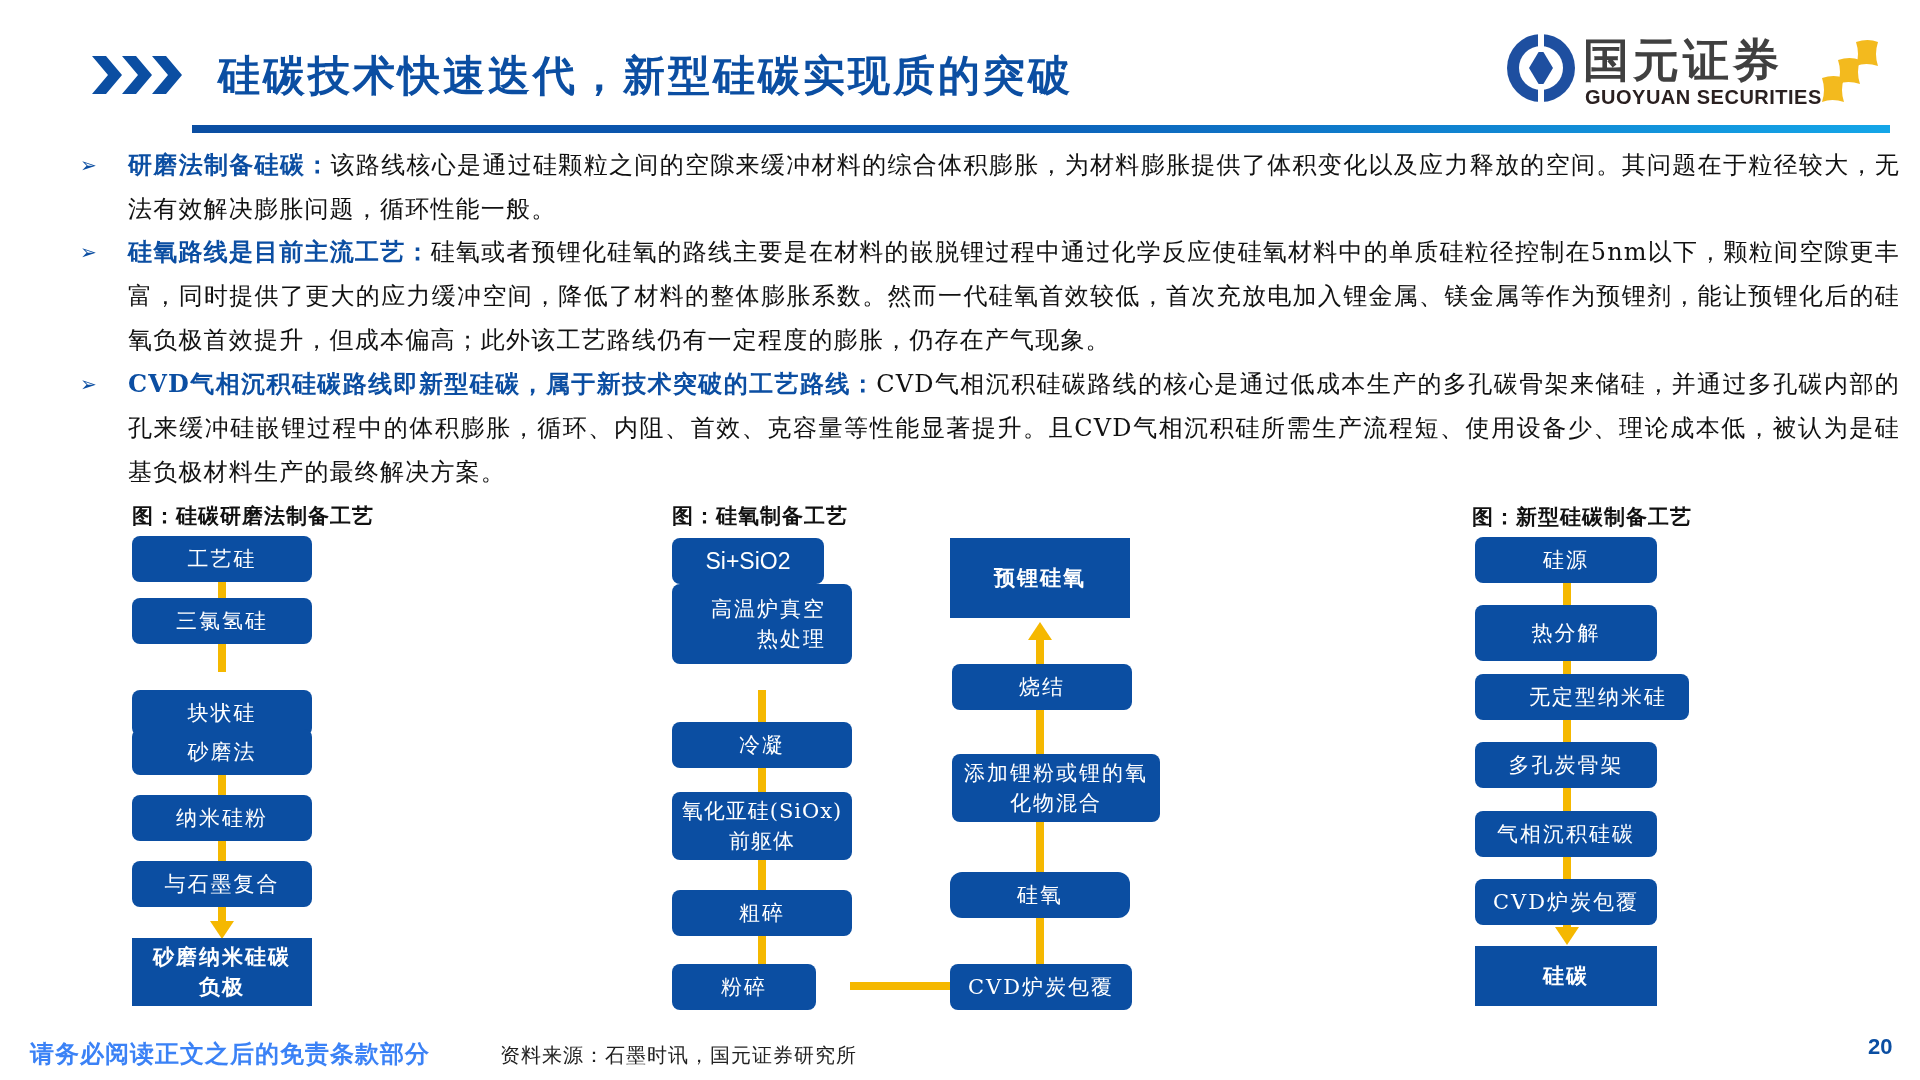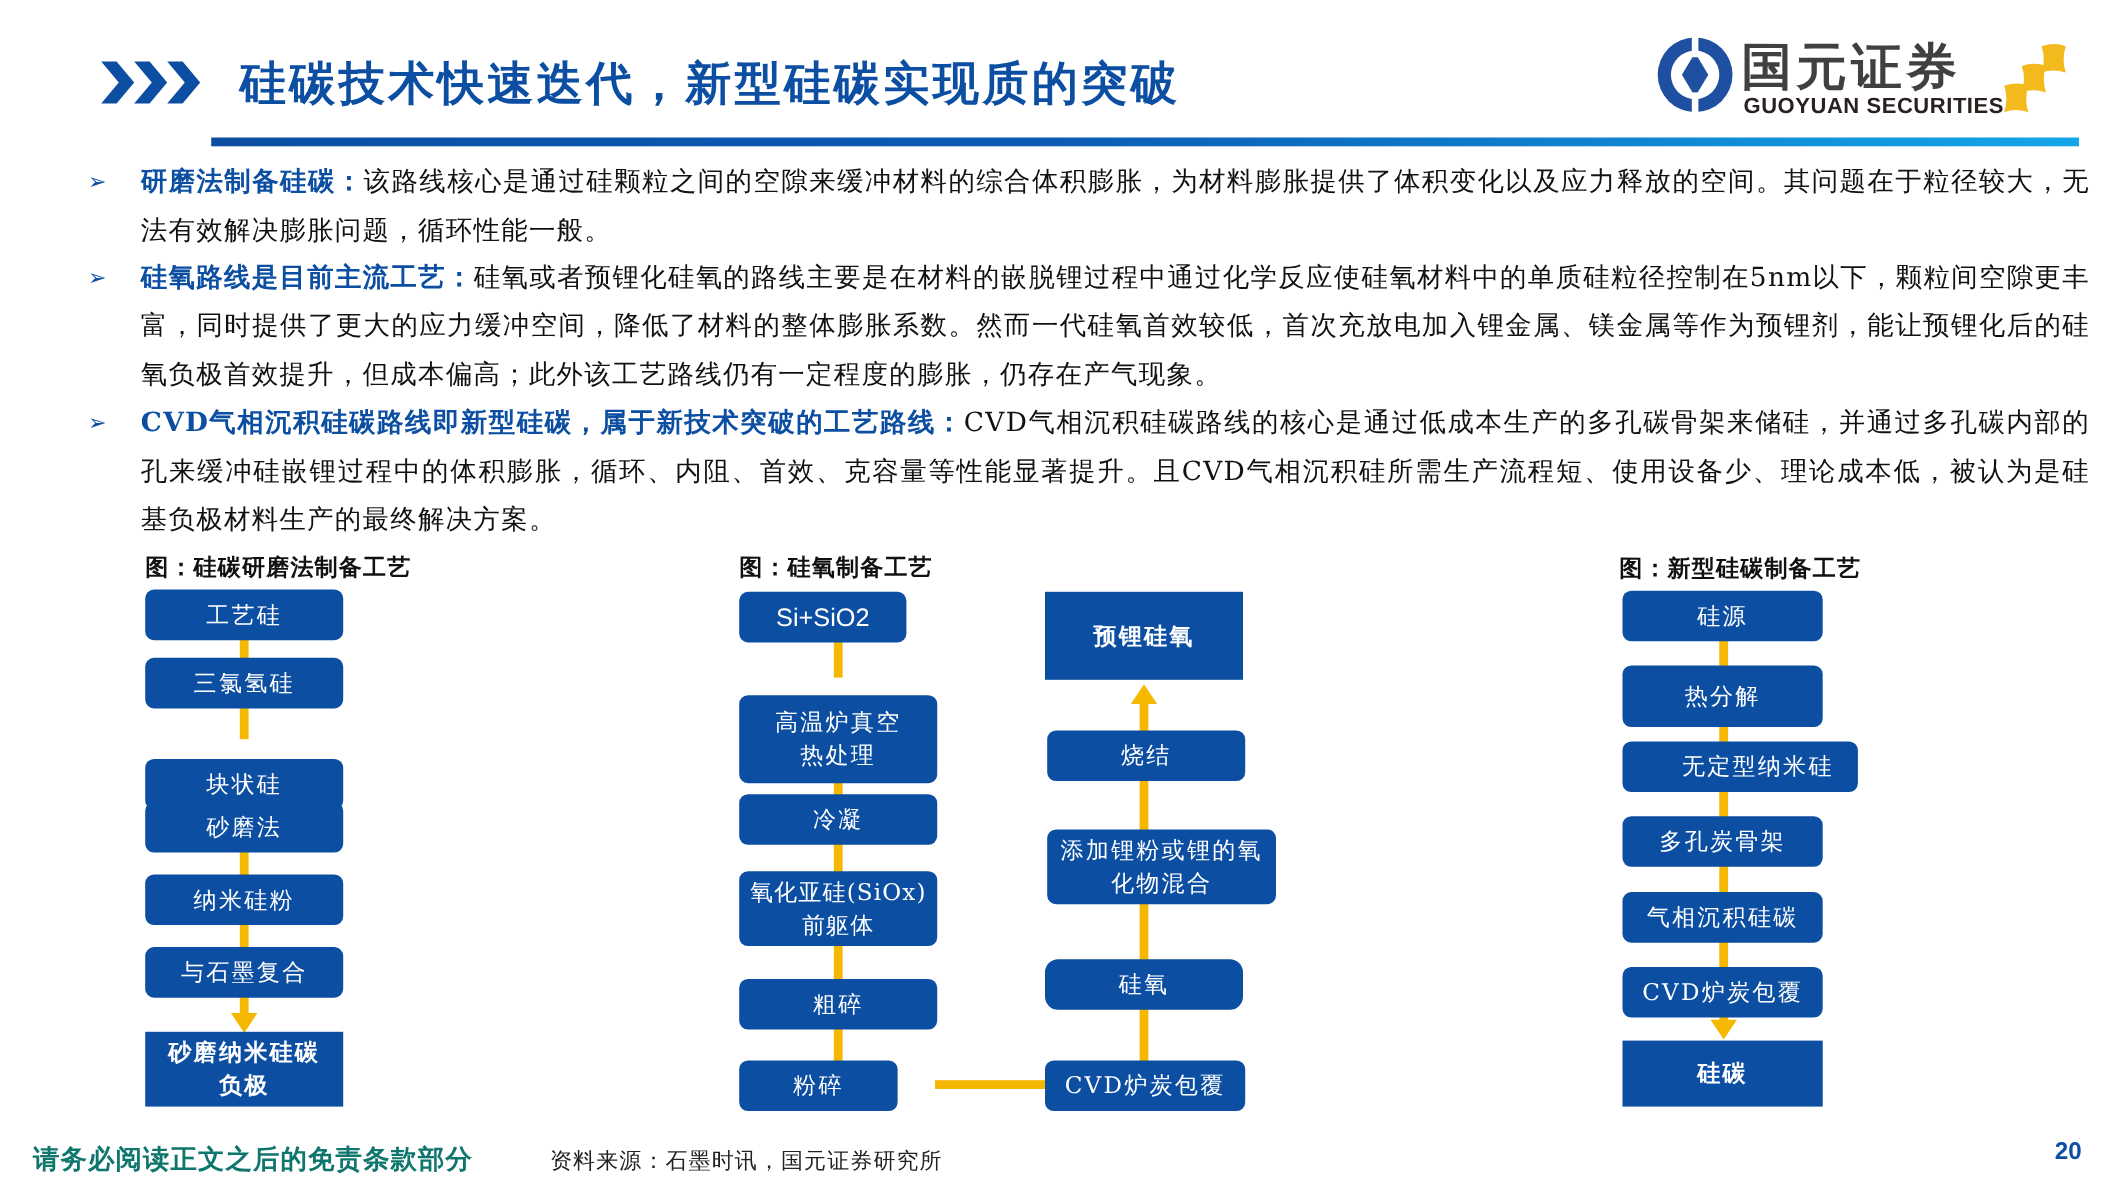--- a/index.html
+++ b/index.html
@@ -26,21 +26,21 @@
   .box { position:absolute; background:#0B4EA2; color:#fff; border-radius:8px; display:flex;
          align-items:center; justify-content:center; text-align:center; font-size:21px; line-height:30px;
          letter-spacing:2px; font-family:"DejaVu Serif", serif; }
   .box.sq { border-radius:0; font-weight:bold; }
   .box .lat { font-family:"Liberation Sans", sans-serif; letter-spacing:0; font-size:23px; }
   .vline { position:absolute; width:8px; background:#F5B800; }
   .hline { position:absolute; height:8px; background:#F5B800; }
   .arrow-down { position:absolute; width:0; height:0; border-left:12px solid transparent; border-right:12px solid transparent; border-top:18px solid #F5B800; }
   .arrow-up { position:absolute; width:0; height:0; border-left:12px solid transparent; border-right:12px solid transparent; border-bottom:18px solid #F5B800; }
   
-  .footer-disclaimer { left:30px; top:1038px; font-size:24px; font-weight:bold; color:#0f766e; white-space:nowrap; letter-spacing:1px; }
+  .footer-disclaimer { left:30px; top:1038px; font-size:24px; font-weight:bold; color:#3b82f6; white-space:nowrap; letter-spacing:1px; }
   .footer-source { left:500px; top:1042px; font-size:20px; color:#222; white-space:nowrap; letter-spacing:1px; }
   .page-num { left:1868px; top:1034px; font-size:22px; font-weight:bold; color:#0B4EA2; font-family:"Liberation Sans", sans-serif; }
 </style>
 </head>
 <body>
 
 <svg class="abs chevrons" viewBox="0 0 100 42">
   <polygon points="0,2 14,2 30,21 14,40 0,40 16,21" fill="#0B4EA2"></polygon>
   <polygon points="30,2 44,2 60,21 44,40 30,40 46,21" fill="#0B4EA2"></polygon>
   <polygon points="60,2 74,2 90,21 74,40 60,40 76,21" fill="#0B4EA2"></polygon>
@@ -111,21 +111,21 @@
 
 <div class="vline" style="left:1036px;top:898px;height:70px;"></div>
 <div class="vline" style="left:1036px;top:820px;height:60px;"></div>
 <div class="vline" style="left:1036px;top:706px;height:50px;"></div>
 <div class="vline" style="left:1036px;top:640px;height:36px;"></div>
 <div class="arrow-up" style="left:1028px;top:622px;"></div>
 
 <div class="box" style="left:672px;top:538px;width:152px;height:46px;">
     <span class="lat">Si+SiO2</span>
   </div>
-<div class="box" style="left:672px;top:632px;width:180px;height:80px;padding:0 26px;box-sizing:border-box;">高温炉真空热处理</div>
+<div class="box" style="left:672px;top:584px;width:180px;height:80px;padding:0 26px;box-sizing:border-box;text-align:right;">高温炉真空热处理</div>
 <div class="box" style="left:672px;top:722px;width:180px;height:46px;">冷凝</div>
 <div class="box" style="left:672px;top:792px;width:180px;height:68px;padding:0 4px;box-sizing:border-box;letter-spacing:1px;">氧化亚硅(SiOx)前躯体</div>
 <div class="box" style="left:672px;top:890px;width:180px;height:46px;">粗碎</div>
 <div class="box" style="left:672px;top:964px;width:144px;height:46px;">粉碎</div>
 
 <div class="box sq" style="left:950px;top:538px;width:180px;height:80px;">预锂硅氧</div>
 <div class="box" style="left:952px;top:664px;width:180px;height:46px;">烧结</div>
 <div class="box" style="left:952px;top:754px;width:208px;height:68px;padding:0 10px;box-sizing:border-box;">添加锂粉或锂的氧化物混合</div>
 <div class="box" style="left:950px;top:872px;width:180px;height:46px;border-radius:12px;">硅氧</div>
 <div class="box" style="left:950px;top:964px;width:182px;height:46px;">CVD炉炭包覆</div>

